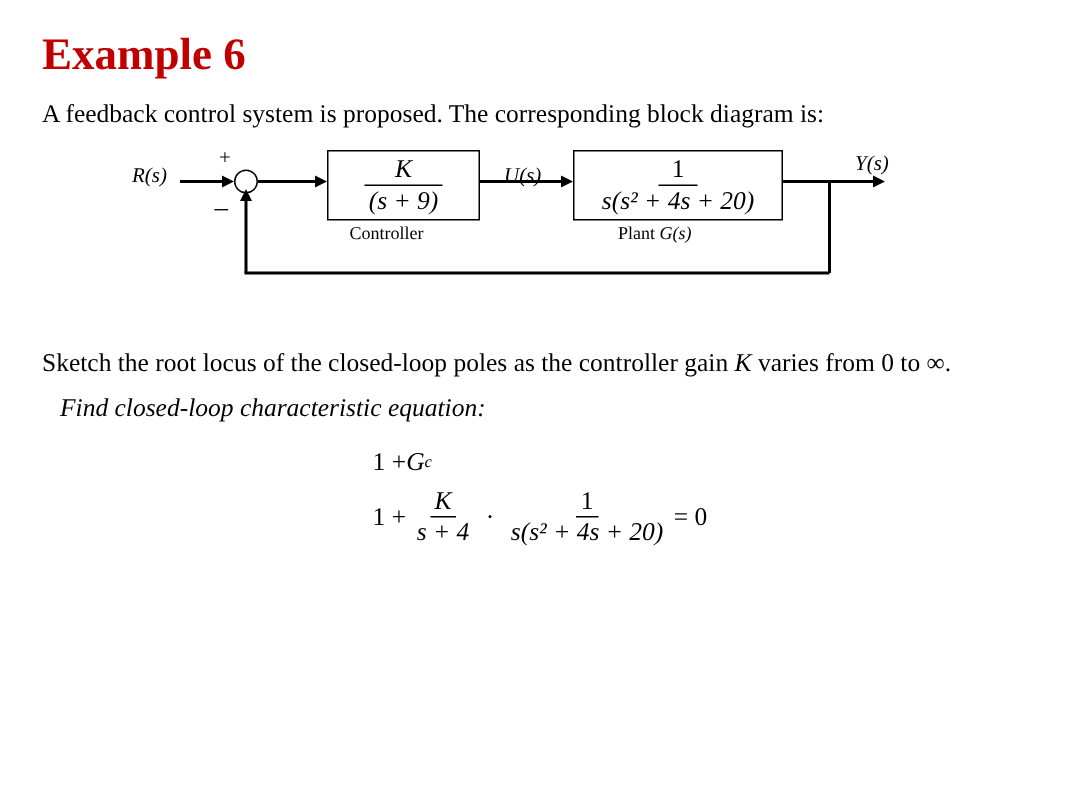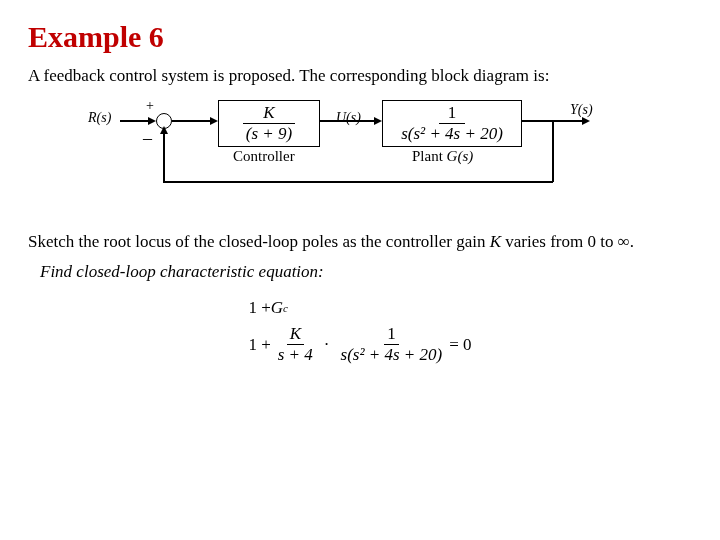--- a/index.html
+++ b/index.html
@@ -6,21 +6,21 @@
   h1{color:#c00000;font-size:30px;font-weight:bold;margin:0 0 12px 0}
   .intro{margin:4px 0 10px 0}
   .diagram{position:relative;height:120px;margin:6px 0 16px 60px}
   .sig{position:absolute;font-style:italic;font-size:14px}
   .sum{position:absolute;width:14px;height:14px;border:1.5px solid #000;border-radius:50%;background:#fff}
   .plus{position:absolute;font-size:14px}
   .minus{position:absolute;font-size:18px}
   .blk{position:absolute;border:1.5px solid #000;background:#fff;text-align:center;font-family:"Times New Roman",serif}
   .num{border-bottom:1.2px solid #000;display:block;padding:0 4px;font-style:italic}
   .den{display:block;padding:0 4px;font-style:italic}
-  .lbl{position:absolute;font-size:15px}
+  .lbl{position:absolute;font-size:12px}
   .line{position:absolute;background:#000}
   .arrR{position:absolute;width:0;height:0;border-top:4px solid transparent;border-bottom:4px solid transparent;border-left:8px solid #000}
   .arrU{position:absolute;width:0;height:0;border-left:4px solid transparent;border-right:4px solid transparent;border-bottom:8px solid #000}
   .task{margin:8px 0}
   .step{font-style:italic;margin:10px 12px}
   .eqwrap{text-align:center;margin-top:8px}
   .eq{display:inline-block;text-align:left;font-family:"Times New Roman",serif;font-size:17px}
   .row{display:flex;align-items:center;margin:6px 0}
   .frac{display:inline-flex;flex-direction:column;align-items:center;margin:0 4px;vertical-align:middle}
   .frac .t{border-bottom:1.2px solid #000;padding:0 3px;font-style:italic}

